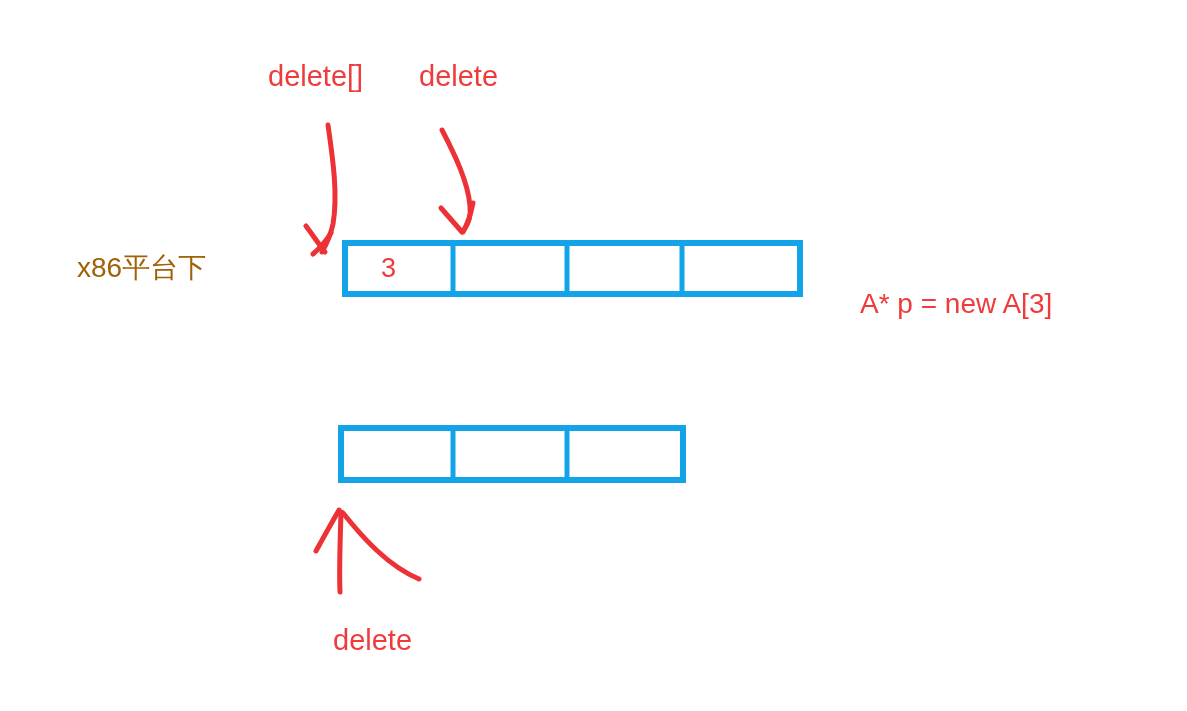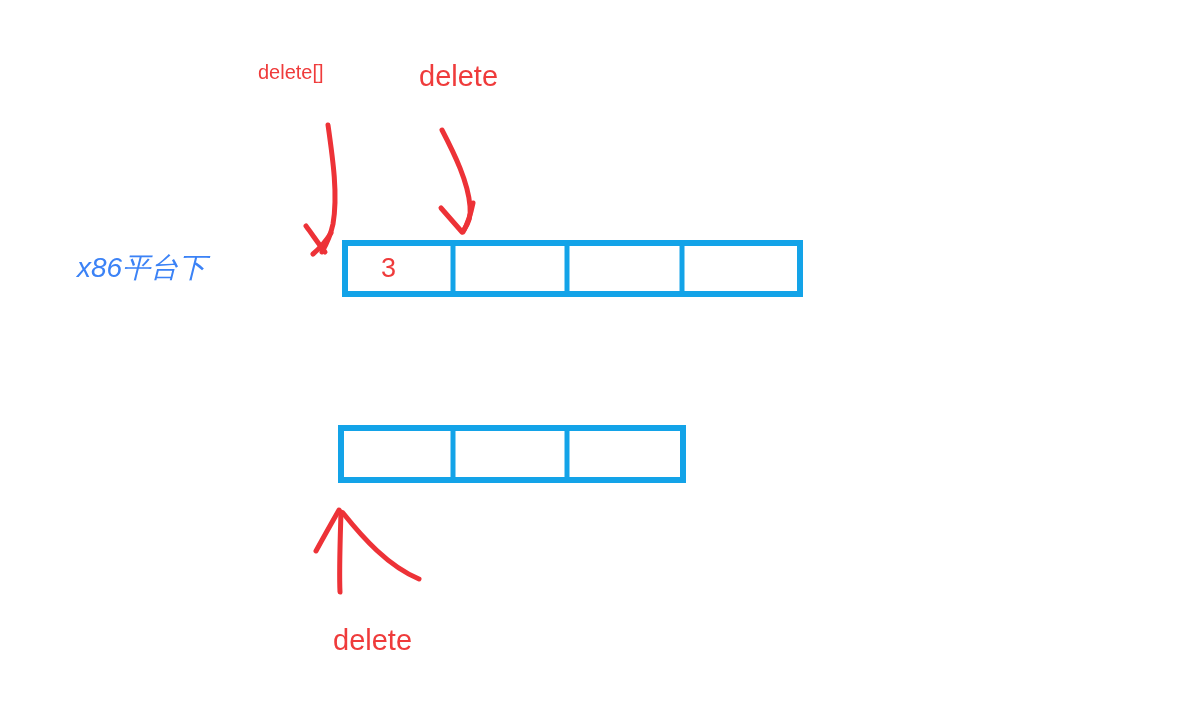--- a/index.html
+++ b/index.html
@@ -26,27 +26,26 @@
   }
   .txt {
     position: absolute;
     white-space: nowrap;
     line-height: 1;
   }
   .red-txt {
     color: #ef3b3b;
   }
   .blue-txt {
-    color: #3b82f6;
-    font-style: italic;
+    color: #a16207;
   }
   .lbl-delete-bracket {
-    left: 258px;
+    left: 268px;
     top: 62px;
-    font-size: 20px;
+    font-size: 29px;
   }
   .lbl-delete-top {
     left: 419px;
     top: 62px;
     font-size: 29px;
   }
   .lbl-platform {
     left: 77px;
     top: 254px;
     font-size: 28px;
@@ -113,17 +112,18 @@
   </svg>
 
   <div class="txt blue-txt lbl-platform">x86平台下</div>
 
   <div class="txt red-txt lbl-delete-bracket">delete[]</div>
 
   <div class="txt red-txt lbl-delete-top">delete</div>
 
   <div class="txt red-txt lbl-count">3</div>
 
+  <div class="txt red-txt lbl-alloc-a">A* p = new A[3]</div>
 
 
   <div class="txt red-txt lbl-delete-bottom">delete</div>
 
 </div>
 
 </body></html>

